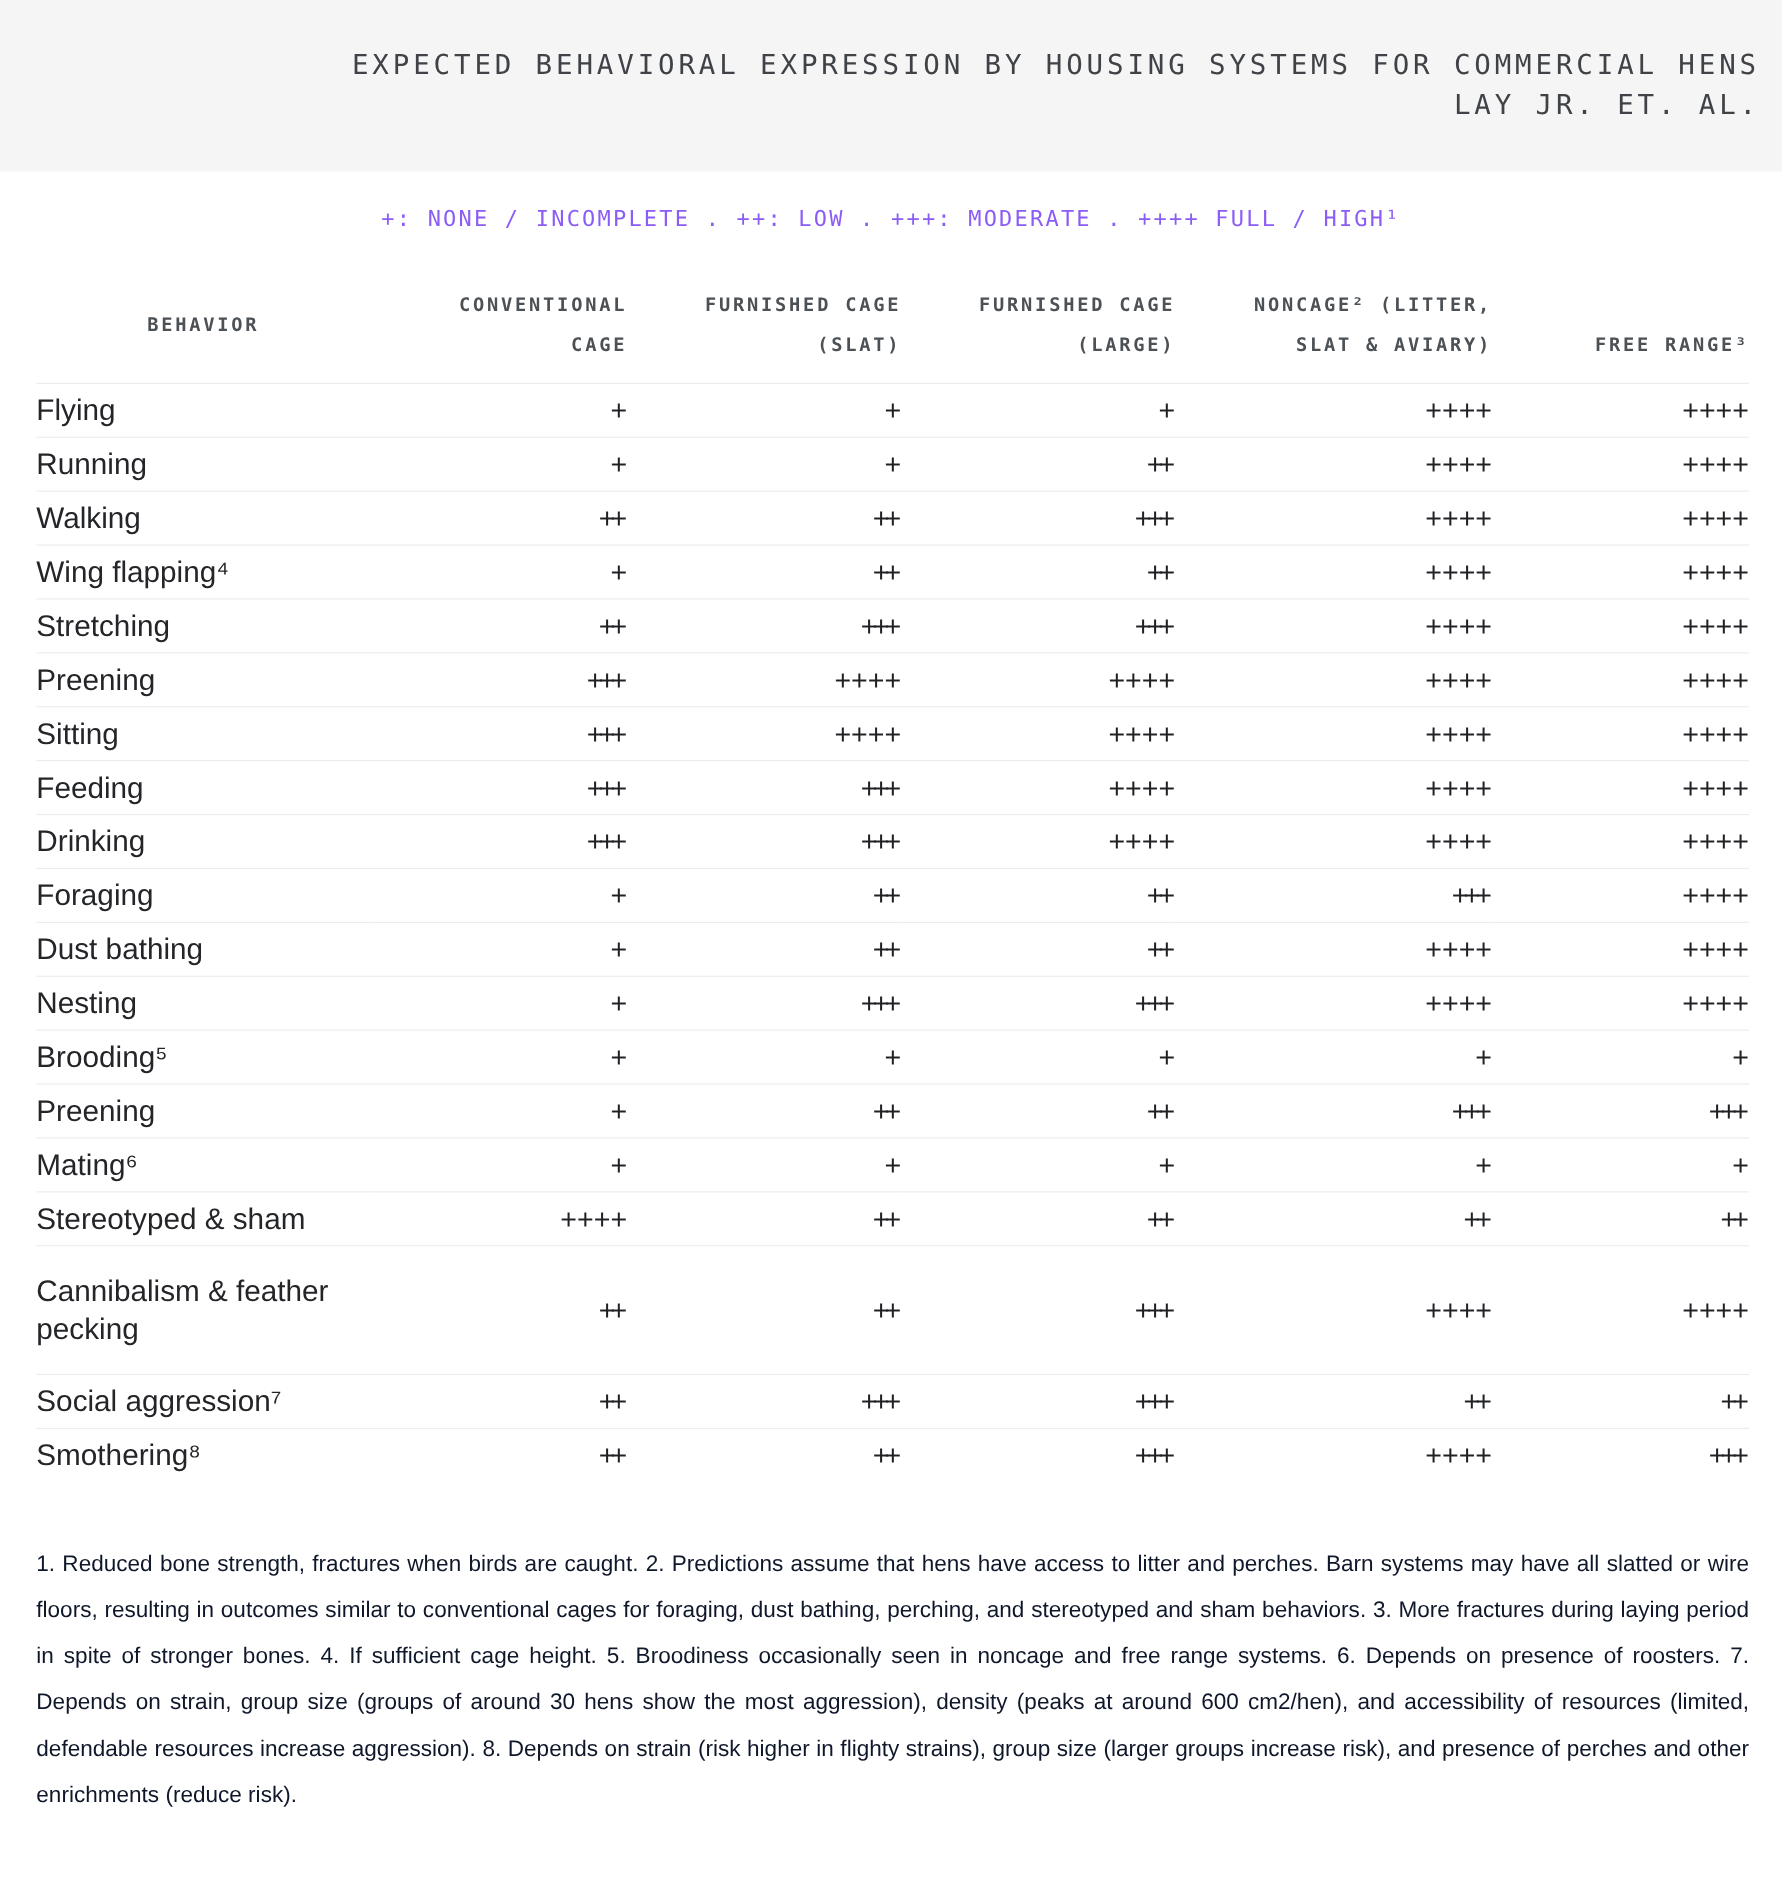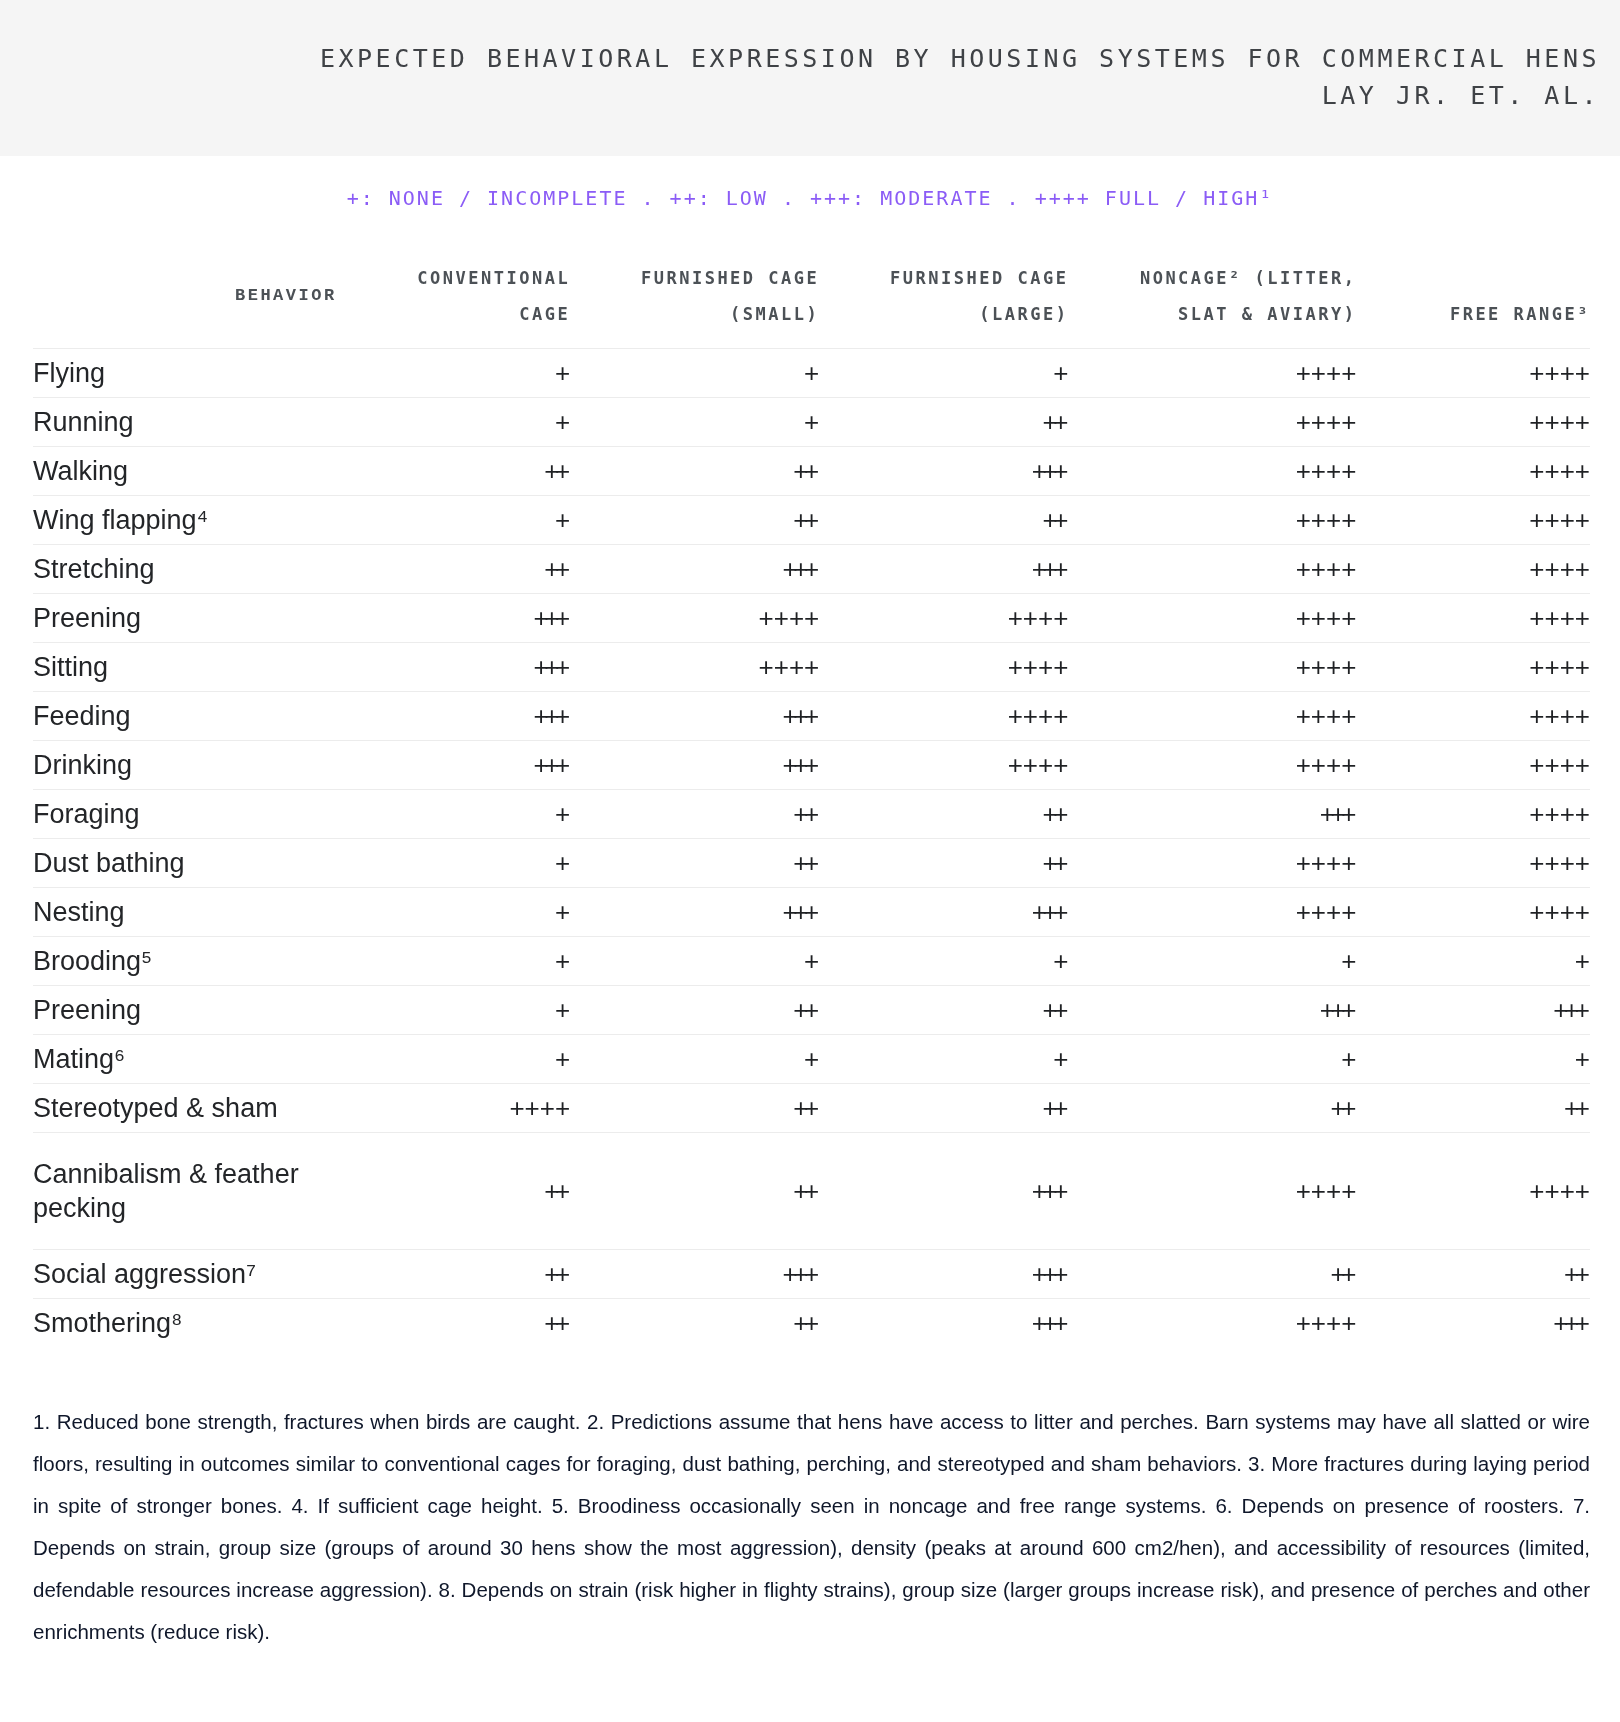--- a/index.html
+++ b/index.html
@@ -44,21 +44,21 @@
   col.c-fr   { width:15%; }
   th {
     font-family:"DejaVu Sans Mono", monospace;
     font-weight:700;
     font-size:17px; line-height:36px;
     letter-spacing:2.5px;
     color:#4c5156;
     padding-bottom:16px;
     white-space:nowrap;
   }
-  th.h-beh { text-align:right; vertical-align:middle;font-family:Liberation Mono, monospace; }
+  th.h-beh { text-align:center; vertical-align:middle; }
   th.h-num { text-align:right; vertical-align:bottom; }
   tbody td { border-top:1px solid #ececec; }
   td.beh {
     text-align:left;
     font-size:27px; line-height:34px;
     color:#232528;
     padding:7px 10px 7px 0;
   }
   td.val {
     text-align:right;
@@ -100,21 +100,21 @@
     </colgroup>
     <thead>
       <tr>
         <th class="h-beh">BEHAVIOR</th>
         <th class="h-num">
           <div>CONVENTIONAL</div>
           <div>CAGE</div>
         </th>
         <th class="h-num">
           <div>FURNISHED CAGE</div>
-          <div>(SMALL)</div>
+          <div>(SLAT)</div>
         </th>
         <th class="h-num">
           <div>FURNISHED CAGE</div>
           <div>(LARGE)</div>
         </th>
         <th class="h-num">
           <div>NONCAGE² (LITTER,</div>
           <div>SLAT &amp; AVIARY)</div>
         </th>
         <th class="h-num">

